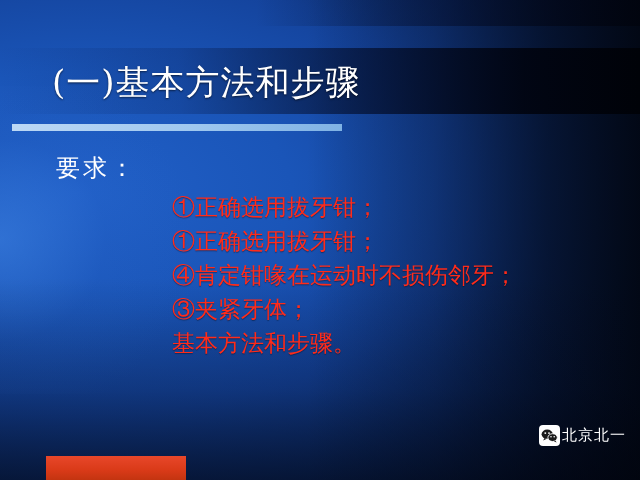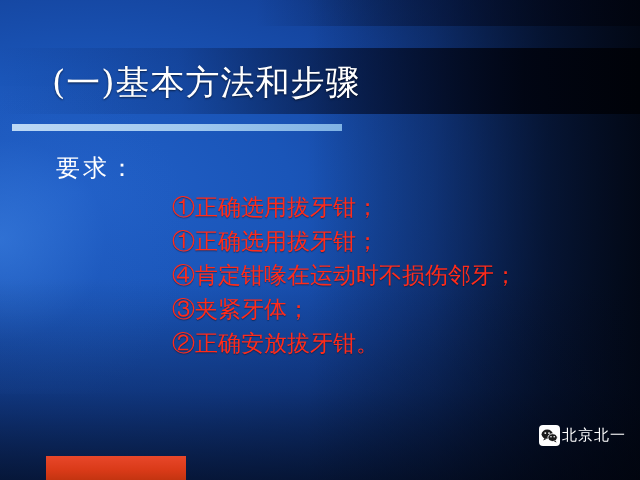--- a/index.html
+++ b/index.html
@@ -161,21 +161,21 @@
   <div class="title">(一)基本方法和步骤</div>
   <div class="title-rule"></div>
 
   <div class="req-label">要求：</div>
 
   <div class="item-list">
     <div class="item">①正确选用拔牙钳；</div>
     <div class="item">①正确选用拔牙钳；</div>
     <div class="item">④肯定钳喙在运动时不损伤邻牙；</div>
     <div class="item">③夹紧牙体；</div>
-    <div class="item">②正确安放拔牙钳。</div>
+    <div class="item">基本方法和步骤。</div>
   </div>
 
   <div class="bottom-box"></div>
 
   <div class="watermark">
     <span class="wechat-icon">
       <svg width="17" height="14" viewBox="0 0 17 14" aria-hidden="true">
         <ellipse cx="6.2" cy="5.2" rx="5.6" ry="4.6" fill="#1b1b1b"></ellipse>
         <polygon points="3.6,8.8 2.2,11.6 5.4,9.9" fill="#1b1b1b"></polygon>
         <circle cx="4.3" cy="4.1" r="0.95" fill="#ffffff"></circle>

